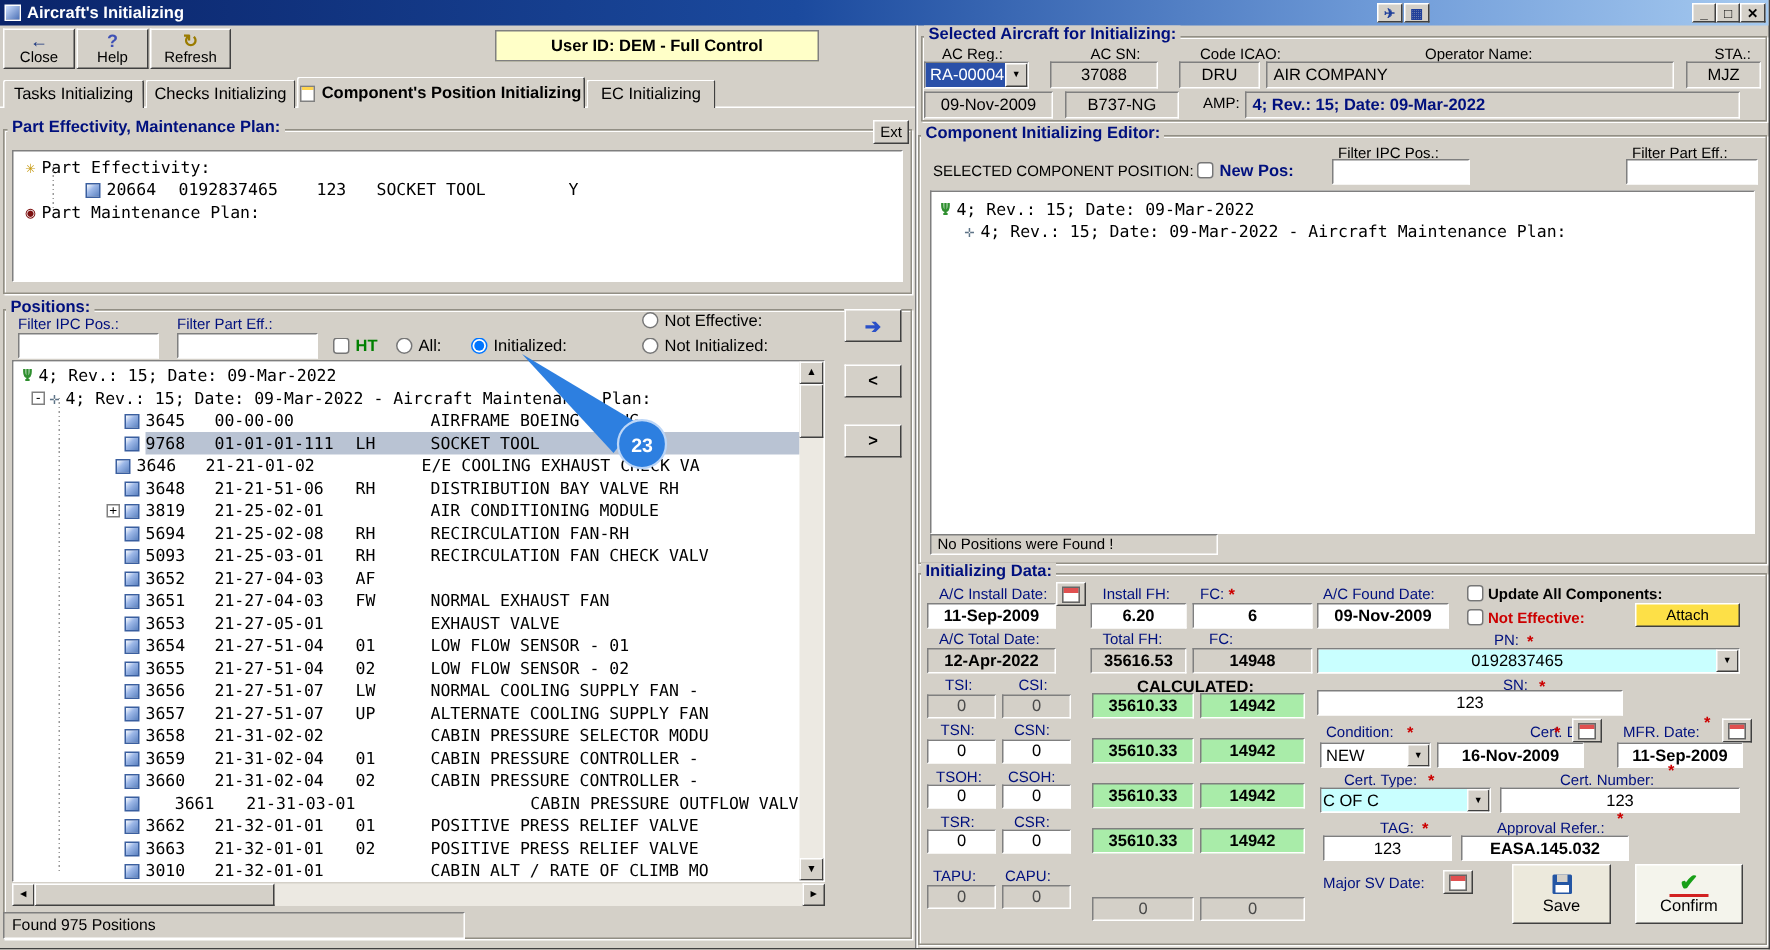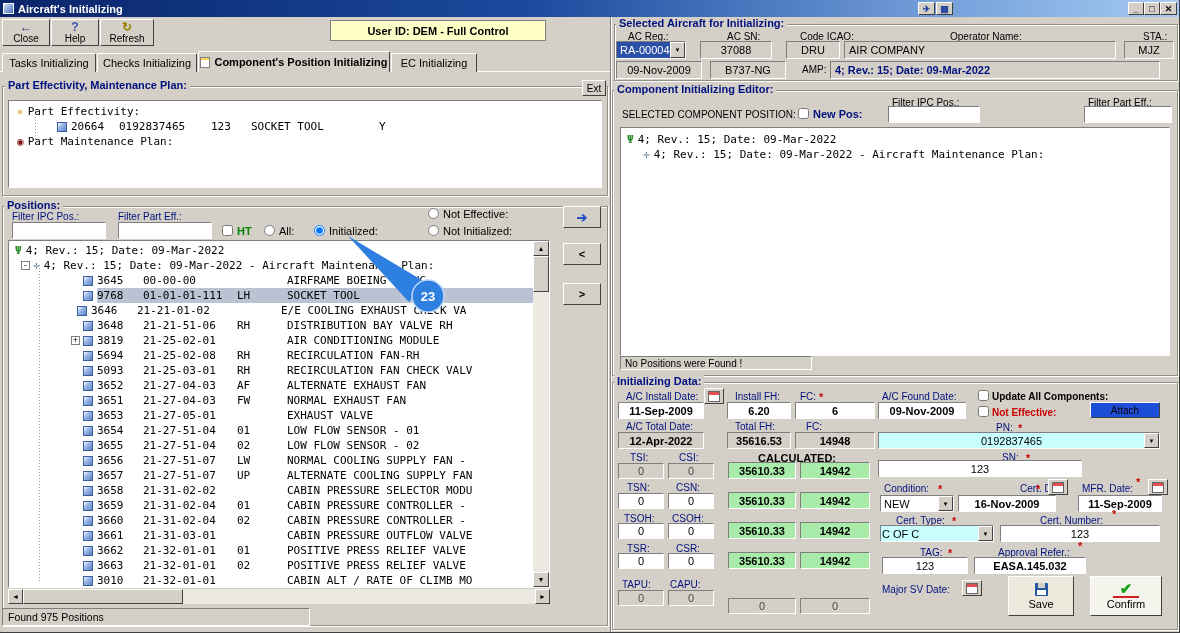--- a/index.html
+++ b/index.html
@@ -265,21 +265,20 @@
             <span class="c-desc">RECIRCULATION FAN CHECK VALV</span>
           </span>
         </div>
         <div class="trow" style="padding-left:62px;">
           <span class="exp"></span>
           <span class="cube"></span>
           <span class="hl">
             <span class="c-id">3652</span>
             <span class="c-code">21-27-04-03</span>
             <span class="c-pos">AF</span>
-            <span class="c-desc">ALTERNATE EXHAUST FAN</span>
           </span>
         </div>
         <div class="trow" style="padding-left:62px;">
           <span class="exp"></span>
           <span class="cube"></span>
           <span class="hl">
             <span class="c-id">3651</span>
             <span class="c-code">21-27-04-03</span>
             <span class="c-pos">FW</span>
             <span class="c-desc">NORMAL EXHAUST FAN</span>
@@ -358,21 +357,21 @@
         <div class="trow" style="padding-left:62px;">
           <span class="exp"></span>
           <span class="cube"></span>
           <span class="hl">
             <span class="c-id">3660</span>
             <span class="c-code">21-31-02-04</span>
             <span class="c-pos">02</span>
             <span class="c-desc">CABIN PRESSURE CONTROLLER -</span>
           </span>
         </div>
-        <div class="trow" style="padding-left:62px;">
+        <div class="trow" style="padding-left:62px;text-align:right;">
           <span class="exp"></span>
           <span class="cube"></span>
           <span class="hl">
             <span class="c-id">3661</span>
             <span class="c-code">21-31-03-01</span>
             <span class="c-pos"></span>
             <span class="c-desc">CABIN PRESSURE OUTFLOW VALVE</span>
           </span>
         </div>
         <div class="trow" style="padding-left:62px;">
@@ -515,21 +514,21 @@
       <span>6.20</span>
     </div>
   <div class="fld b" style="left:795px;top:402px;width:80px;height:17px;">
       <span>6</span>
     </div>
   <div class="fld b" style="left:878px;top:402px;width:88px;height:17px;">
       <span>09-Nov-2009</span>
     </div>
   <input type="checkbox" style="left: 978px; top: 406px;">
   <span class="lb b sm" style="left:992px;top:407px;color:#cc0000;">Not Effective:</span>
-  <div class="btn abs" style="left:1090px;top:402px;width:70px;height:16px;background:#1d4ed8;font-size:10px;">
+  <div class="btn abs" style="left:1090px;top:402px;width:70px;height:16px;background:#fde047;font-size:10px;">
       <span>Attach</span>
     </div>
 
   <span class="lb sm" style="left:626px;top:421px;">A/C Total Date:</span>
   <span class="lb sm" style="left:735px;top:421px;">Total FH:</span>
   <span class="lb sm" style="left:806px;top:421px;">FC:</span>
   <span class="lb sm" style="left:996px;top:422px;">PN:</span>
   <span class="lb req" style="left:1018px;top:422px;">*</span>
 
   <div class="fld gray b" style="left:618px;top:432px;width:86px;height:17px;">

